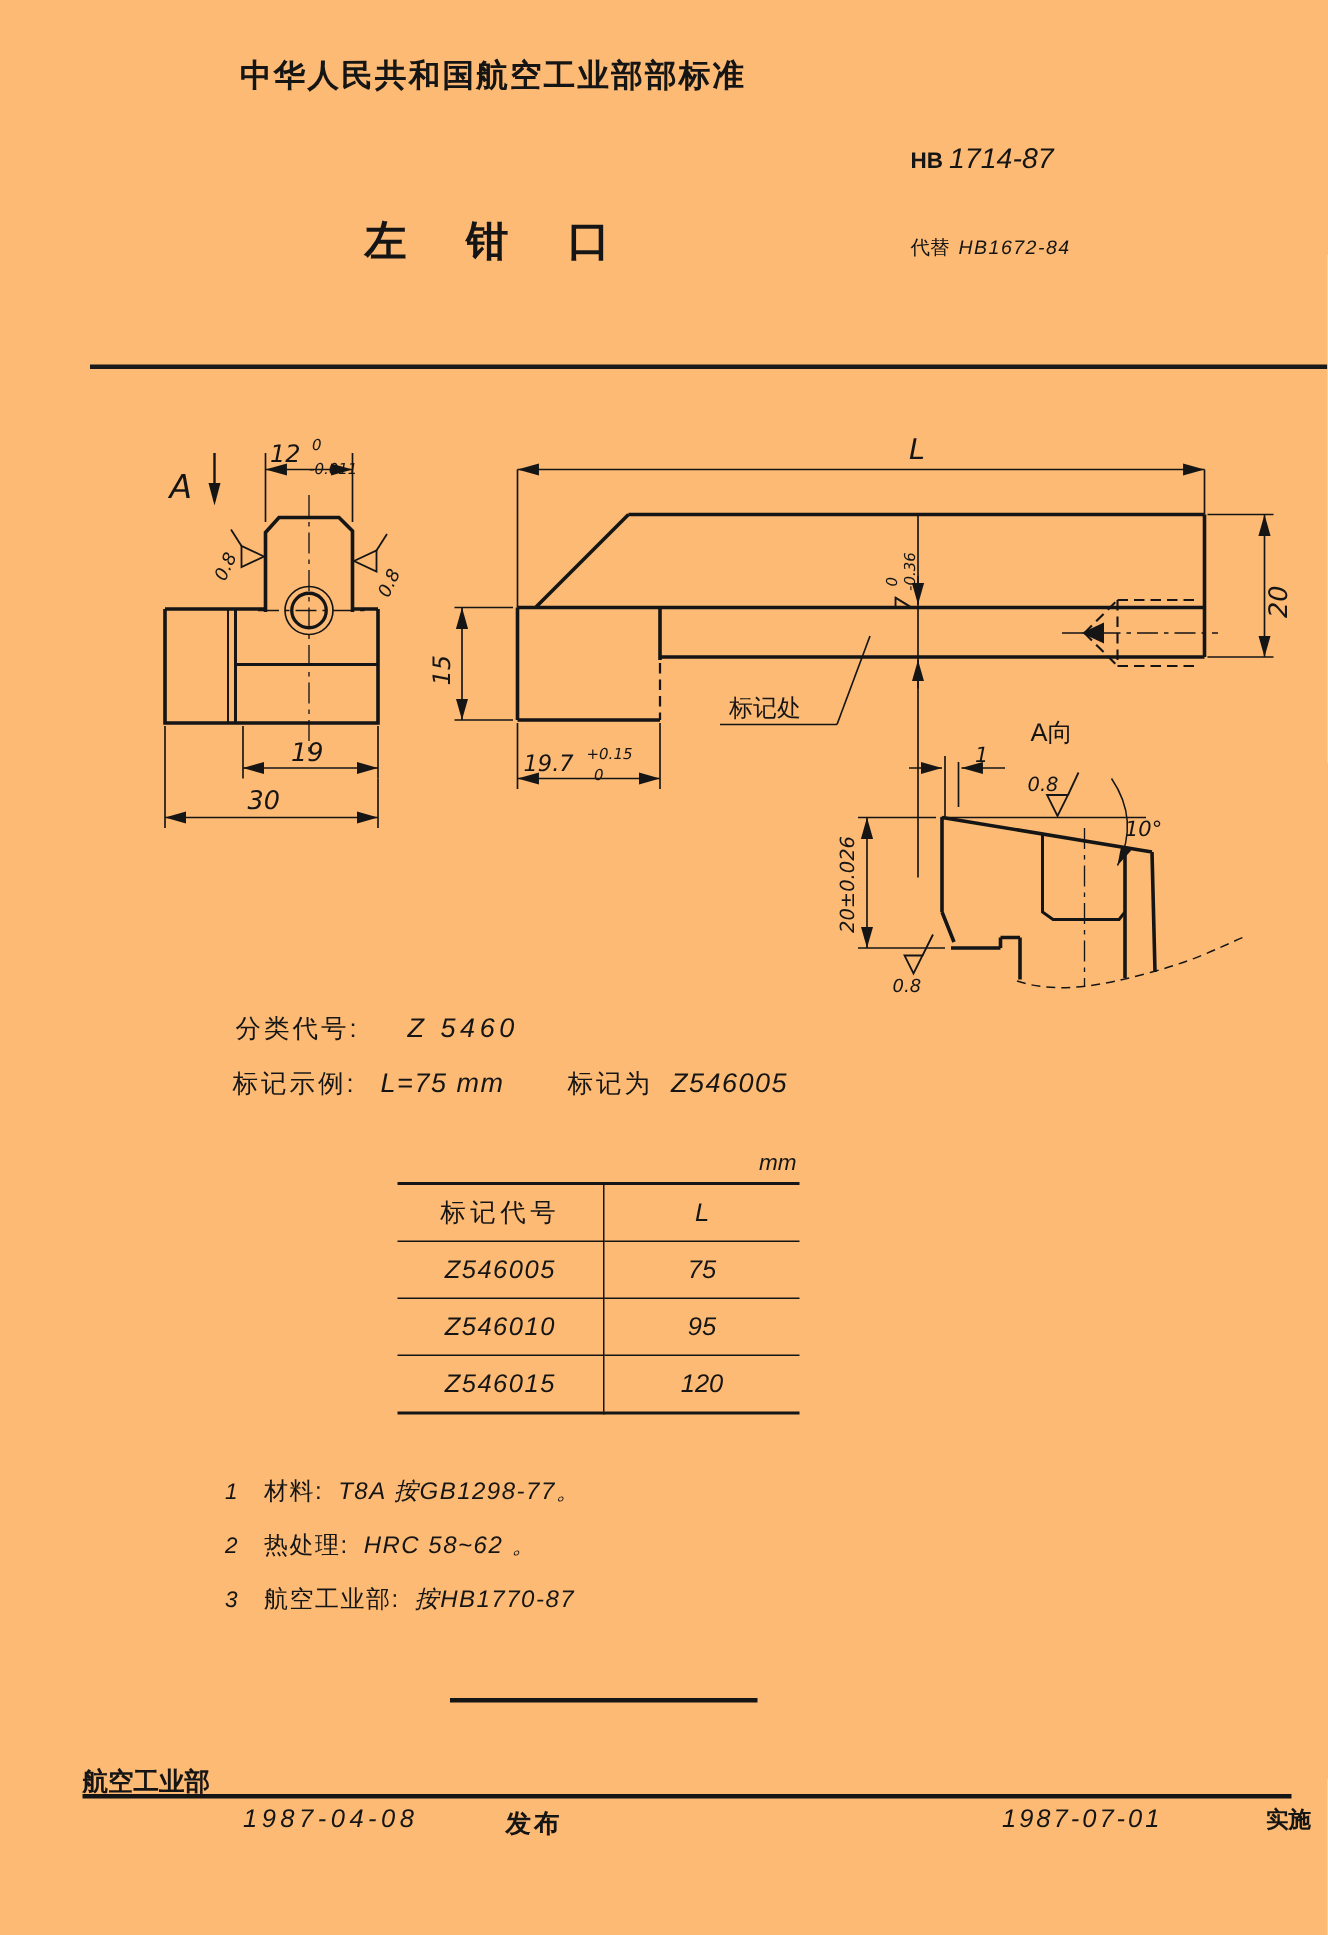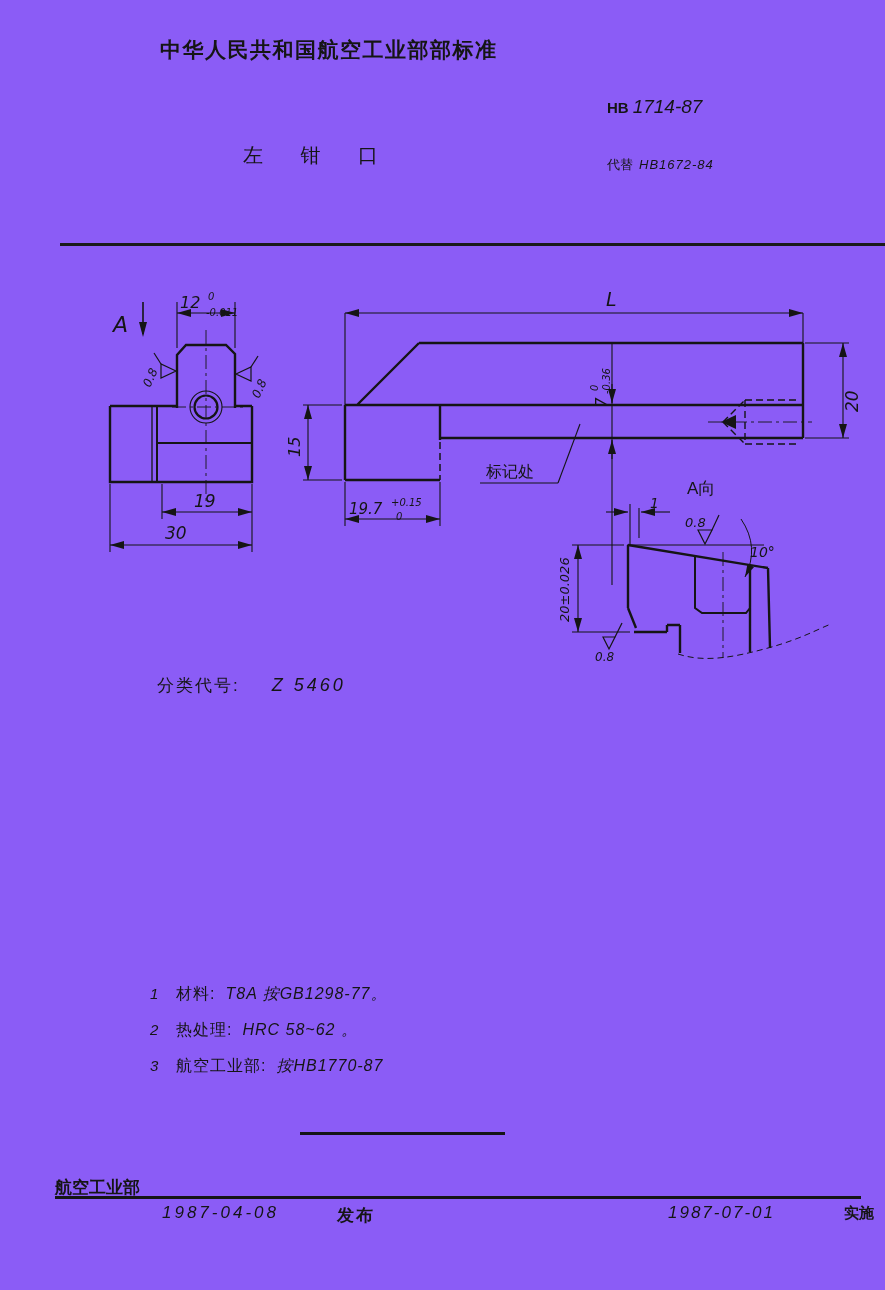--- a/index.html
+++ b/index.html
@@ -1,24 +1,24 @@
 <!DOCTYPE html>
 <html><head>
 <meta charset="utf-8">
 <style>
   html,body{margin:0;padding:0;background:#e8e8e8;}
-  .page{position:relative;width:885px;height:1290px;margin:0 auto;background:#8b5cf6;color:#151515;
+  .page{position:relative;width:885px;height:1290px;margin:0 auto;background:#fdba74;color:#151515;
         font-family:"Liberation Sans","DejaVu Sans",sans-serif;overflow:hidden;}
   .hw{font-style:italic;}
   .abs{position:absolute;}
 
   .std-name{left:160px;top:36px;font-size:21px;font-weight:bold;letter-spacing:1.5px;}
   .std-no{left:607px;top:96px;font-size:19px;}
   .std-no .prefix{font-style:normal;font-weight:bold;font-size:15px;margin-right:4px;}
-  .doc-title{left:243px;top:142px;font-size:20px;font-weight:400;word-spacing:28px;letter-spacing:2px;}
+  .doc-title{left:243px;top:142px;font-size:28px;font-weight:700;word-spacing:28px;letter-spacing:2px;}
   .replaces{left:607px;top:156px;font-size:13px;}
   .replaces .big{font-size:13px;letter-spacing:1px;margin-left:6px;}
   .rule-top{left:60px;top:243px;width:825px;height:3px;background:#1a1a1a;}
 
   .drawing-svg{position:absolute;left:0;top:256px;}
   text{fill:#151515;font-family:"DejaVu Sans","Liberation Sans",sans-serif;}
   .it{font-style:italic;}
   .cjk{font-family:"Liberation Sans","DejaVu Sans",sans-serif;}
 
   .class-row{left:157px;top:674px;font-size:17px;letter-spacing:2px;}
@@ -251,21 +251,49 @@
     <g transform="translate(569,366) rotate(-90)">
       <text x="0" y="0" font-size="13" class="it">20±0.026</text>
     </g>
     <text x="595" y="405" font-size="12" class="it">0.8</text>
   </svg>
 
   <div class="abs class-row">
     <span>分类代号:</span><span class="hw val">Z 5460</span>
   </div>
 
-
+  <div class="abs mark-row">
+    <span>标记示例:</span><span class="hw val ex">L=75 mm</span><span class="mlabel">标记为</span><span class="hw val">Z546005</span>
+  </div>
+
+  <div class="abs table-wrap">
+    <div class="unit hw">mm</div>
+    <table>
+      <thead>
+        <tr>
+          <th class="c1">标记代号</th>
+          <th class="c2 hw">L</th>
+        </tr>
+      </thead>
+      <tbody>
+        <tr>
+          <td class="c1 hw">Z546005</td>
+          <td class="c2 hw">75</td>
+        </tr>
+        <tr>
+          <td class="c1 hw">Z546010</td>
+          <td class="c2 hw">95</td>
+        </tr>
+        <tr>
+          <td class="c1 hw">Z546015</td>
+          <td class="c2 hw">120</td>
+        </tr>
+      </tbody>
+    </table>
+  </div>
 
   <div class="abs notes">
     <div class="note">
       <span class="no hw">1</span>
       <span class="nlabel">材料:</span>
       <span class="nval hw">T8A  按GB1298-77。</span>
     </div>
     <div class="note">
       <span class="no hw">2</span>
       <span class="nlabel">热处理:</span>

